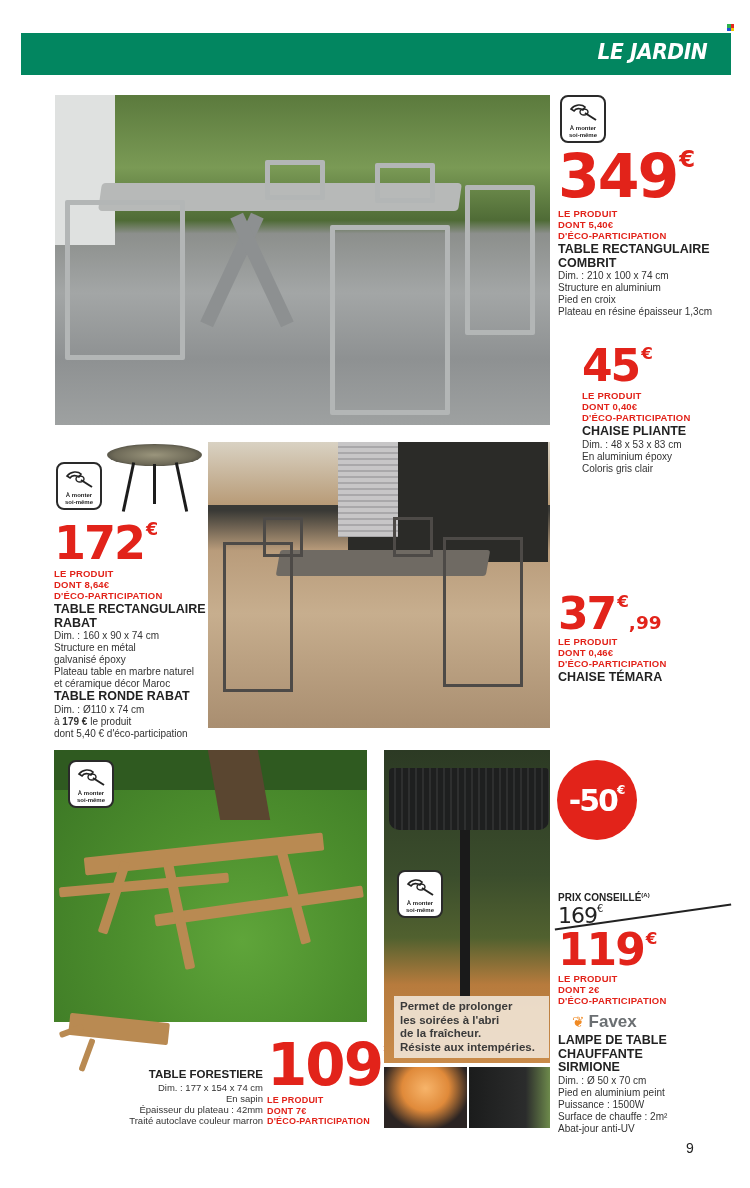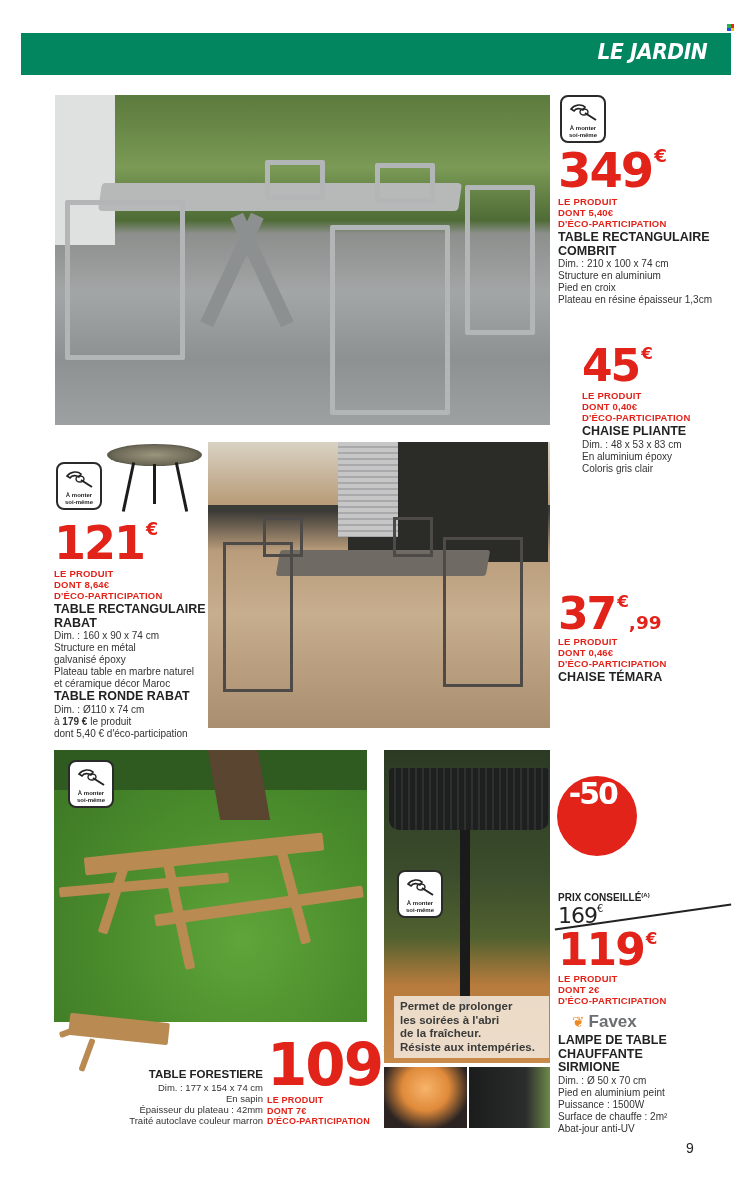--- a/index.html
+++ b/index.html
@@ -72,22 +72,22 @@
 
   
   .price { color:#e2231a; font-weight:bold; font-family:"DejaVu Sans", sans-serif; line-height: 1; letter-spacing:-2px; }
   .price .euro { font-size: 0.38em; vertical-align: top; position: relative; top: 0.08em; margin-left: 2px; letter-spacing:0; }
   .price .cents { font-size: 0.42em; letter-spacing:0; }
   .eco { color:#e2231a; font-weight:bold; font-size: 9.5px; line-height: 11px; letter-spacing: 0.2px; }
   .pname { color:#222; font-weight:bold; font-size: 12.5px; line-height: 13.5px; }
   .pdesc { color:#333; font-size: 10px; line-height: 12px; }
 
   .discount-circle {
-    left: 557px; top: 776px; width: 80px; height: 80px; border-radius:50%; background:#e2231a;
-    color:#fff; font-family:"DejaVu Sans", sans-serif; font-weight:bold; font-size:30px; display:flex; align-items:flex-start; justify-content:center; letter-spacing:-2px;
+    left: 557px; top: 760px; width: 80px; height: 80px; border-radius:50%; background:#e2231a;
+    color:#fff; font-family:"DejaVu Sans", sans-serif; font-weight:bold; font-size:30px; display:flex; align-items:center; justify-content:center; letter-spacing:-2px;
   }
   .discount-circle .euro { font-size: 12px; vertical-align: top; position:relative; top:-10px; letter-spacing:0; }
 
   .old-price-label { color:#222; font-weight:bold; font-size:10px; }
   .old-price { color:#222; font-weight:normal; font-family:"DejaVu Sans", sans-serif; font-size:22px; position:relative; letter-spacing:-1px; }
   .old-price::after { content:""; position:absolute; left:-4px; right:16px; top:13px; border-top:2px solid #222; transform: rotate(-8deg); }
   .old-price .euro { font-size:10px; vertical-align: top; }
 
   .brand { color:#6b6f72; font-weight:bold; font-size:17px; display:flex; align-items:center; gap:4px; }
   .brand-icon { color:#f08a24; font-size:15px; }
@@ -124,21 +124,21 @@
   <svg viewBox="0 0 30 22">
     <path d="M3 8 C7 3, 14 3, 17 6 L15 9 C12 7, 8 7, 6 10 Z" fill="none" stroke="#222" stroke-width="1.6"></path>
     <ellipse cx="16" cy="11" rx="4" ry="3" fill="none" stroke="#222" stroke-width="1.4"></ellipse>
     <line x1="17" y1="12" x2="28" y2="19" stroke="#222" stroke-width="2"></line>
   </svg>
   <div class="btxt">À monter</div>
   <div class="btxt">soi-même</div>
 </div>
 
 <div class="abs" style="left:558px;top:146px;width:190px;">
-  <div class="price" style="font-size:48px;"><span>349</span><span class="euro">€</span></div>
+  <div class="price" style="font-size:60px;"><span>349</span><span class="euro">€</span></div>
   <div class="eco" style="margin-top:2px;">
     <div>LE PRODUIT</div>
     <div>DONT 5,40€</div>
     <div>D'ÉCO-PARTICIPATION</div>
   </div>
   <div class="pname" style="margin-top:2px;">
     <div>TABLE RECTANGULAIRE</div>
     <div>COMBRIT</div>
   </div>
   <div class="pdesc">
@@ -175,21 +175,21 @@
   <svg viewBox="0 0 30 22">
     <path d="M3 8 C7 3, 14 3, 17 6 L15 9 C12 7, 8 7, 6 10 Z" fill="none" stroke="#222" stroke-width="1.6"></path>
     <ellipse cx="16" cy="11" rx="4" ry="3" fill="none" stroke="#222" stroke-width="1.4"></ellipse>
     <line x1="17" y1="12" x2="28" y2="19" stroke="#222" stroke-width="2"></line>
   </svg>
   <div class="btxt">À monter</div>
   <div class="btxt">soi-même</div>
 </div>
 
 <div class="abs" style="left:54px;top:520px;width:155px;">
-  <div class="price" style="font-size:46px;"><span>121</span><span class="euro">€</span></div>
+  <div class="price" style="font-size:46px;"><span>172</span><span class="euro">€</span></div>
   <div class="eco" style="margin-top:2px;">
     <div>LE PRODUIT</div>
     <div>DONT 8,64€</div>
     <div>D'ÉCO-PARTICIPATION</div>
   </div>
   <div class="pname" style="margin-top:2px;">
     <div>TABLE RECTANGULAIRE</div>
     <div>RABAT</div>
   </div>
   <div class="pdesc">

